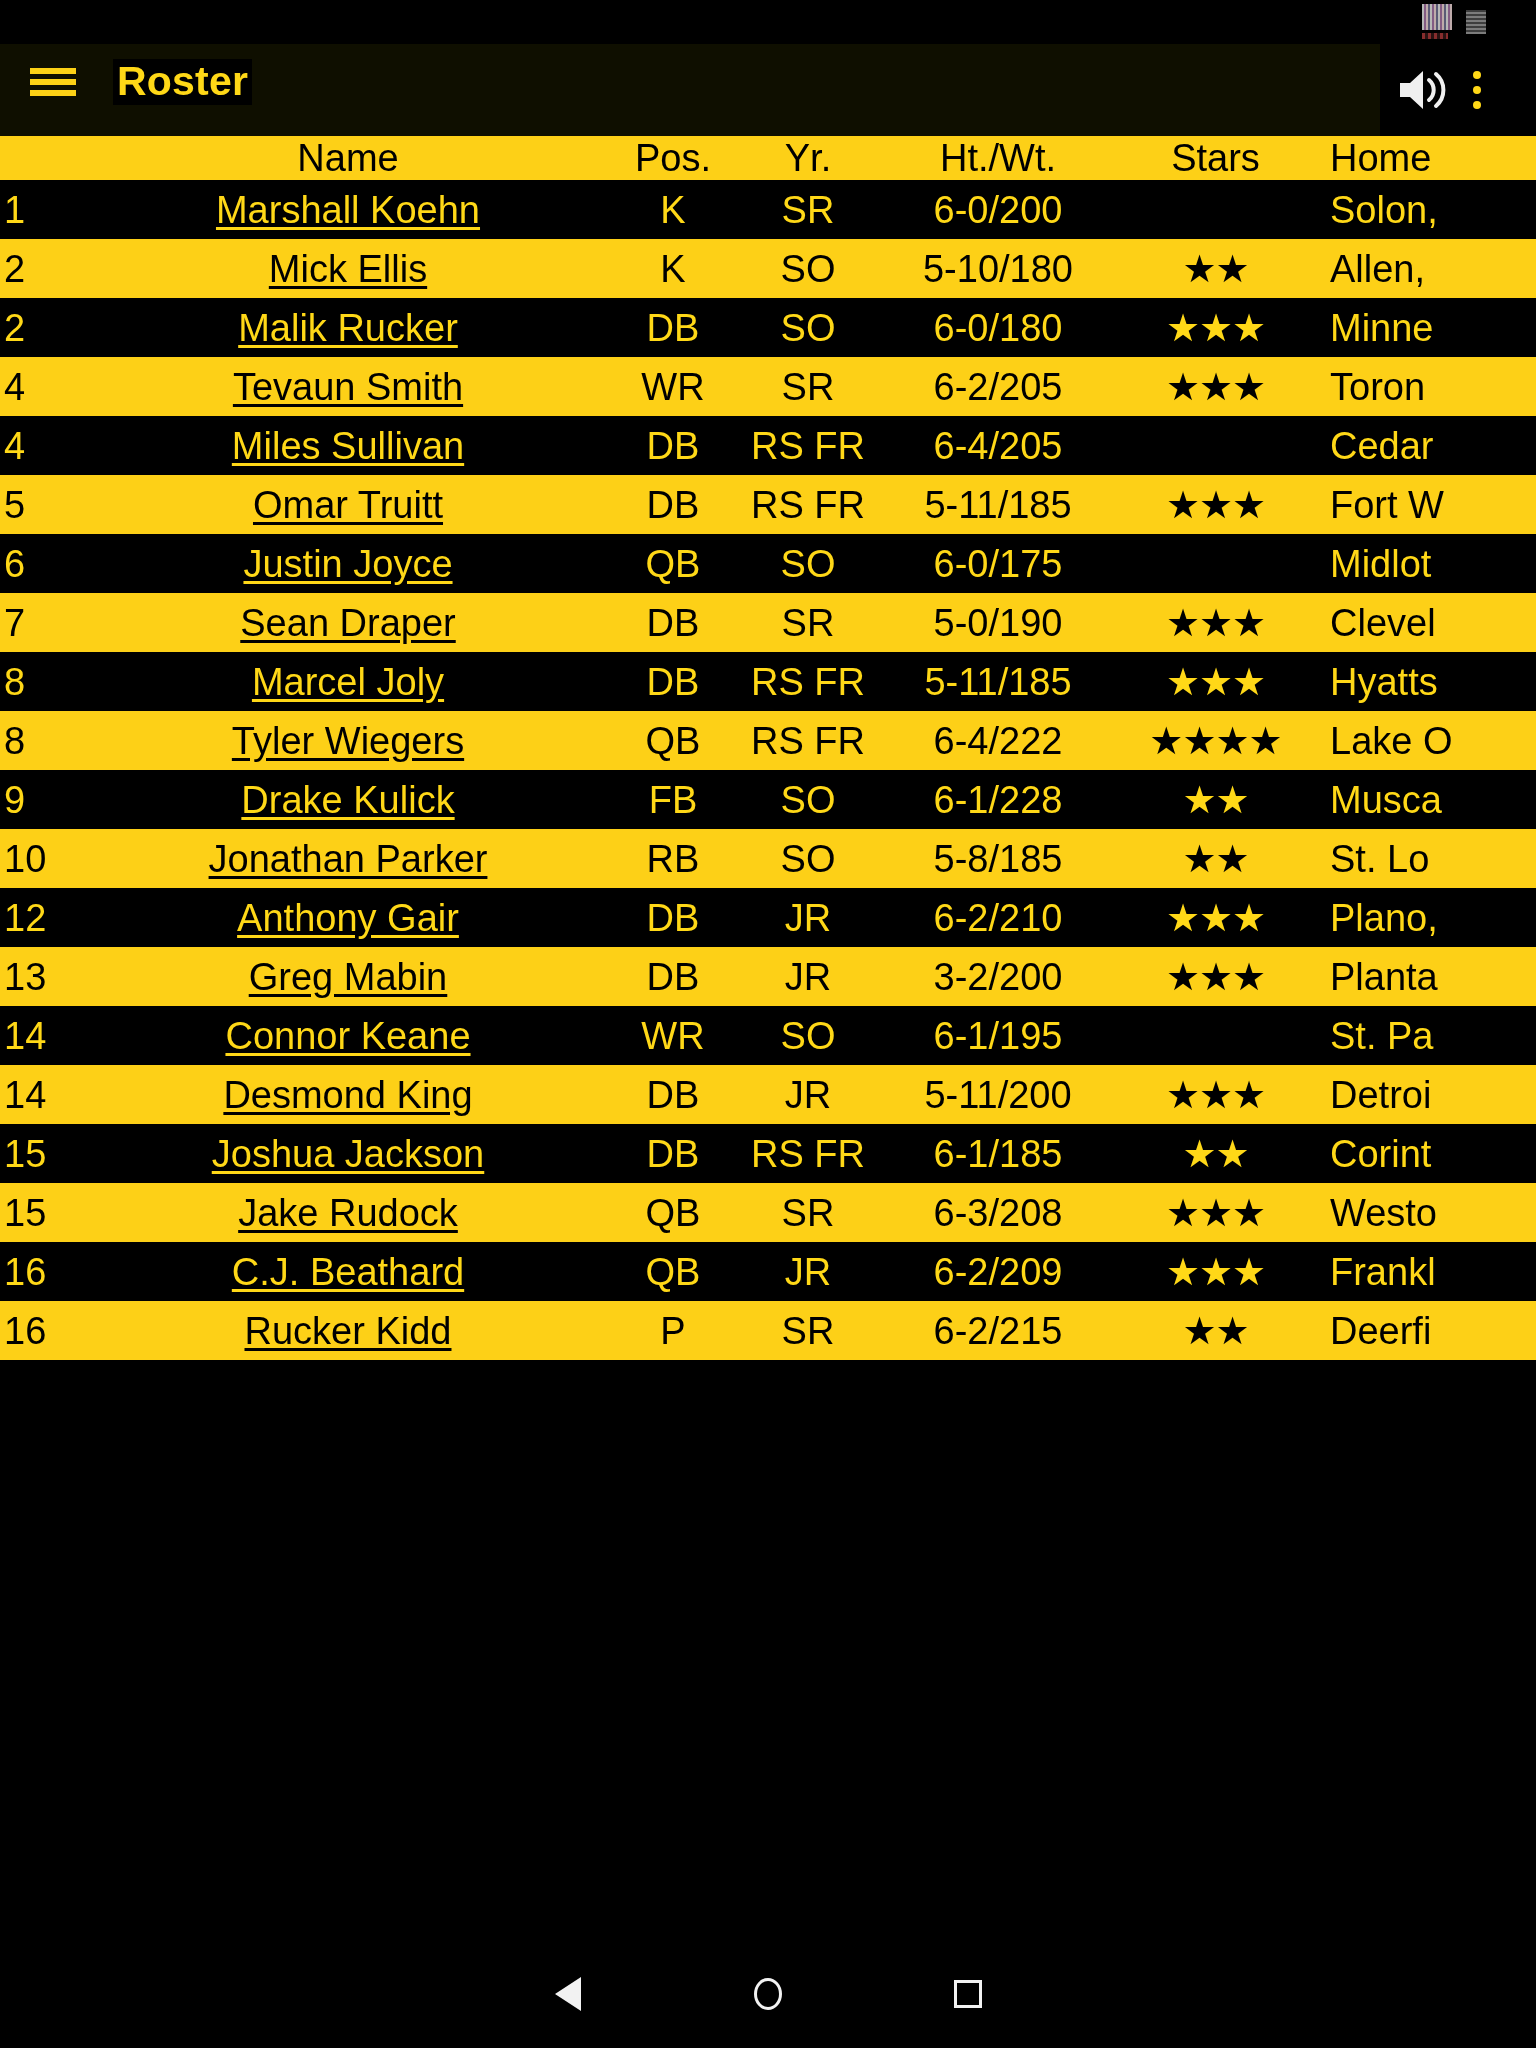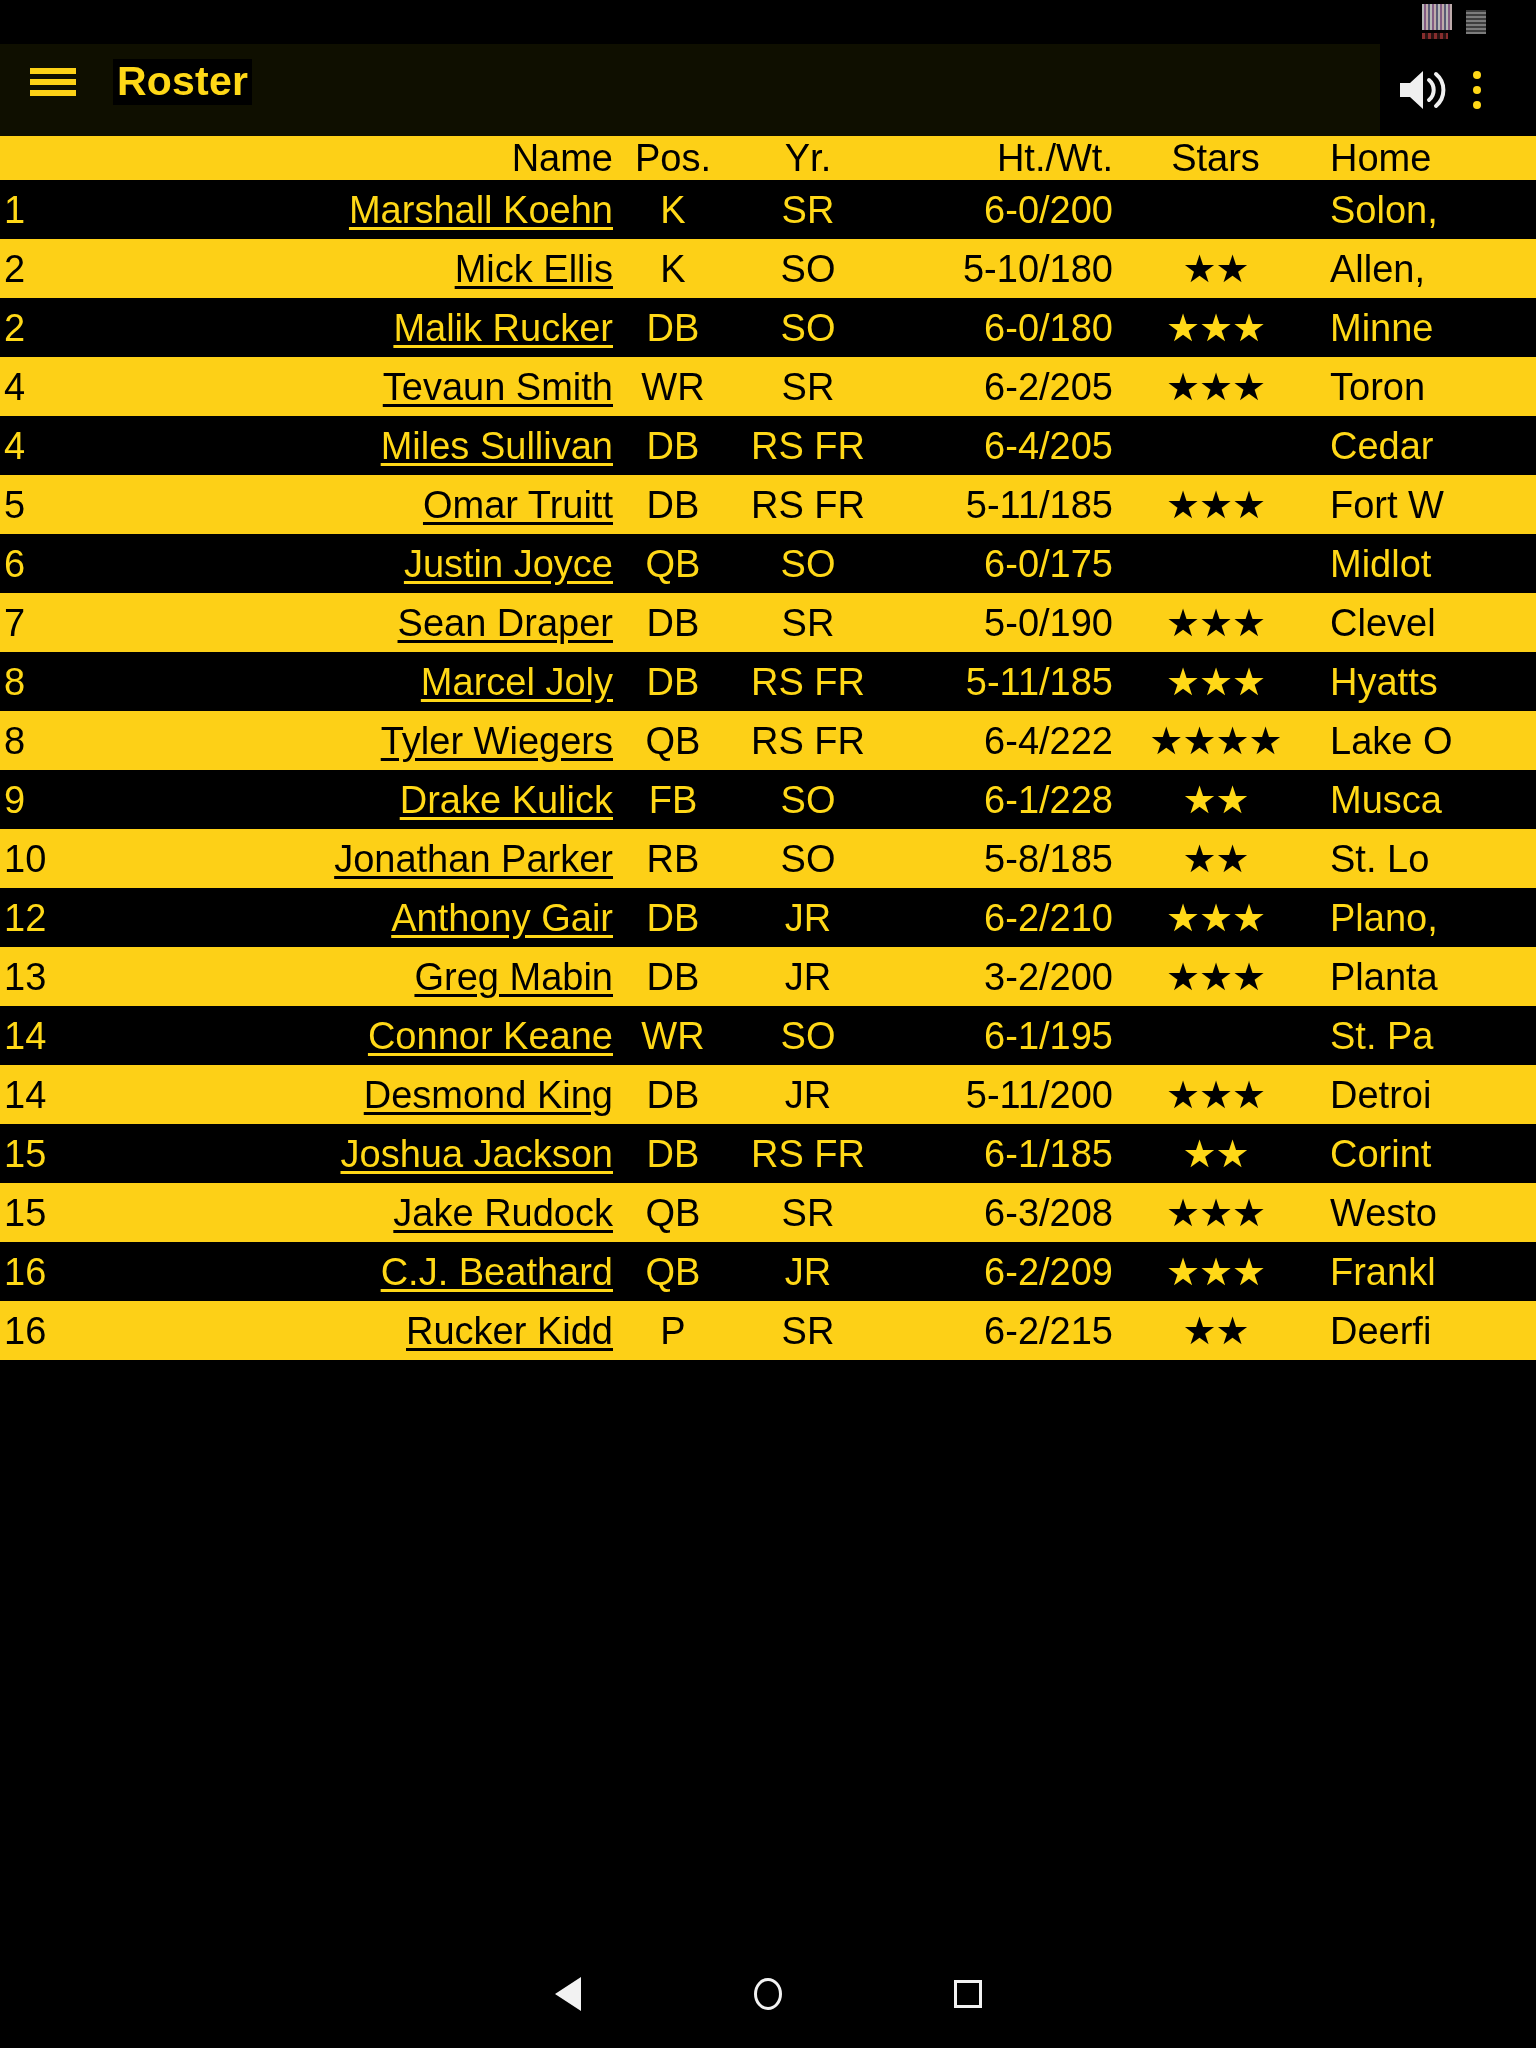--- a/index.html
+++ b/index.html
@@ -144,24 +144,24 @@
   }
   .roster-table td, .roster-table th {
     padding: 0;
     font-size: 38px;
     line-height: 44px;
     height: 44px;
     white-space: nowrap;
     font-weight: normal;
   }
   .col-num   { width: 62px;  text-align: left;  padding-left: 4px !important; }
-  .col-name  { width: 530px; text-align: right;  padding-left: 17px !important; }
+  .col-name  { width: 530px; text-align: center;  padding-left: 17px !important; }
   .col-pos   { width: 120px; text-align: center; }
   .col-yr    { width: 150px; text-align: center; }
-  .col-htwt  { width: 230px; text-align: right; }
+  .col-htwt  { width: 230px; text-align: center; }
   .col-stars { width: 205px; text-align: center; }
   .col-home  { width: 400px; text-align: left;  padding-left: 12px !important; }
 
   thead th {
     background: #fdd017;
     color: #000000;
     height: 58px;
     line-height: 58px;
     font-size: 38px;
     font-weight: normal;

